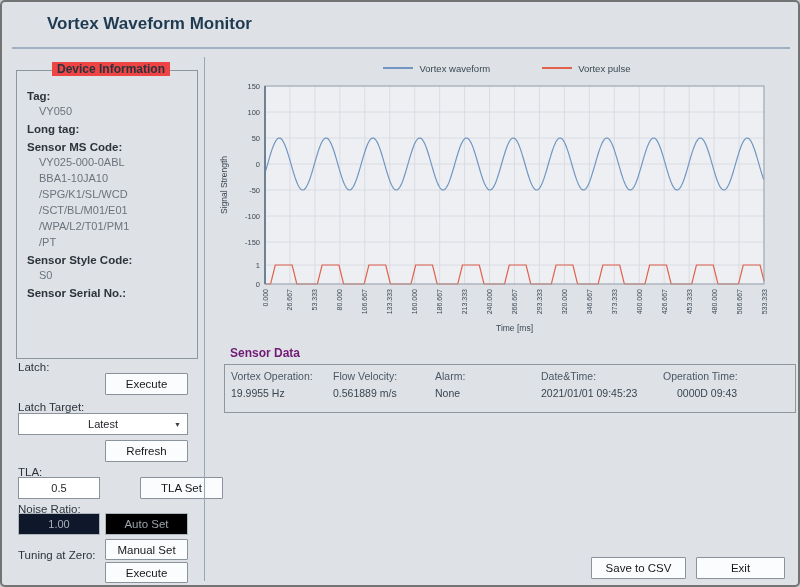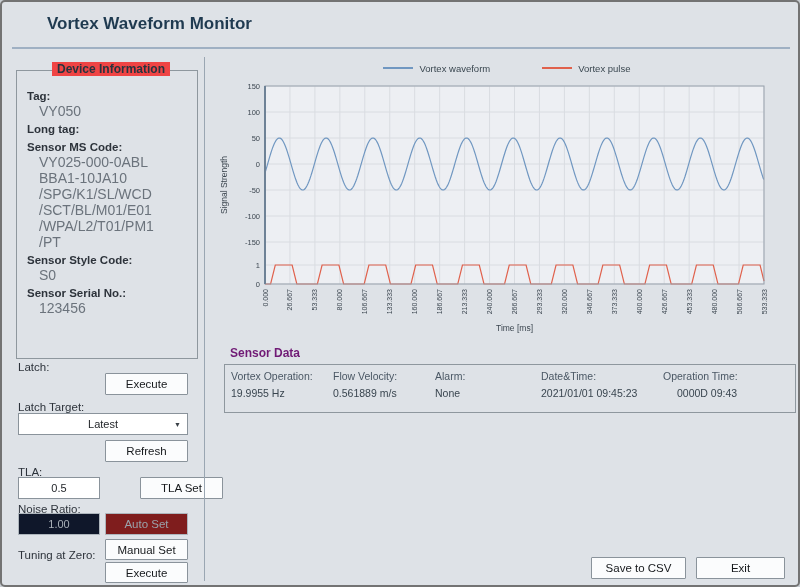--- a/index.html
+++ b/index.html
@@ -6,25 +6,25 @@
   .window{position:relative;width:796px;height:583px;background:#dee2e7;border:2px solid #737373;border-radius:5px;overflow:hidden;}
   .app-title{position:absolute;left:45px;top:12px;font-size:17px;font-weight:700;color:#1f3a50;}
   .title-rule{position:absolute;left:10px;top:45px;width:778px;height:2px;background:#9fb0c3;}
   .vdivider{position:absolute;left:202px;top:55px;width:1px;height:524px;background:#9aa6b2;}
 
   
   .groupbox{position:absolute;border:1px solid #8e979e;}
   .gtitle{position:absolute;top:-9px;left:8px;background:#ef4444;padding:0 5px;font-weight:700;font-size:12px;color:#28343f;white-space:nowrap;margin-left:27px;}
   .dev-rows{padding:14px 6px 0 10px;}
   .dev-label{font-size:11.5px;font-weight:700;color:#2d333b;margin:4px 0 2px 0;line-height:14px;}
-  .dev-value{font-size:14px;color:#6b737c;margin:2px 0 3px 12px;line-height:13px;}
+  .dev-value{font-size:11px;color:#6b737c;margin:2px 0 3px 12px;line-height:13px;}
 
   .ctl-label{position:absolute;font-size:11.5px;color:#2d333b;}
   .btn{position:absolute;box-sizing:border-box;background:#fbfcfd;border:1px solid #8a939b;border-radius:1px;font-family:"Liberation Sans",sans-serif;font-size:11.5px;color:#16191c;text-align:center;padding:0;cursor:default;}
-  .btn.disabled{background:#7f1d1d;border-color:#adb5bc;color:#9aa3ab;}
+  .btn.disabled{background:#000000;border-color:#adb5bc;color:#9aa3ab;}
   .tbox{position:absolute;box-sizing:border-box;background:#ffffff;border:1px solid #8a939b;font-family:"Liberation Sans",sans-serif;font-size:11px;color:#23262a;text-align:center;padding:0;}
   .tbox.disabled{background:#0f172a;border-color:#adb5bc;color:#a9b1b8;}
   .dropdown{position:absolute;box-sizing:border-box;background:#ffffff;border:1px solid #8a939b;font-size:11px;color:#23262a;display:flex;align-items:center;justify-content:center;}
   .dd-arrow{position:absolute;right:6px;top:7px;font-size:7px;color:#3a4147;line-height:7px;}
 
   
   .legend{position:absolute;left:212px;top:58px;width:586px;height:16px;display:flex;align-items:center;justify-content:center;gap:52px;}
   .legend-item{display:flex;align-items:center;gap:6px;}
   .legend-line{width:30px;height:2px;}
   .legend-text{font-size:9.5px;color:#3a4750;}
@@ -53,21 +53,20 @@
         <div class="dev-label">Sensor MS Code:</div>
         <div class="dev-value">VY025-000-0ABL</div>
         <div class="dev-value">BBA1-10JA10</div>
         <div class="dev-value">/SPG/K1/SL/WCD</div>
         <div class="dev-value">/SCT/BL/M01/E01</div>
         <div class="dev-value">/WPA/L2/T01/PM1</div>
         <div class="dev-value">/PT</div>
         <div class="dev-label">Sensor Style Code:</div>
         <div class="dev-value">S0</div>
         <div class="dev-label">Sensor Serial No.:</div>
-        <div class="dev-value">123456</div>
       </div>
   </div>
 
   <div class="ctl-label" style="left:16px;top:359px;">Latch:</div>
   <button class="btn" style="left:103px;top:371px;width:83px;height:22px;">Execute</button>
 
   <div class="ctl-label" style="left:16px;top:399px;">Latch Target:</div>
   <div class="dropdown" style="left:16px;top:411px;width:170px;height:22px;">
     <span>Latest</span>
     <span class="dd-arrow">▼</span>

